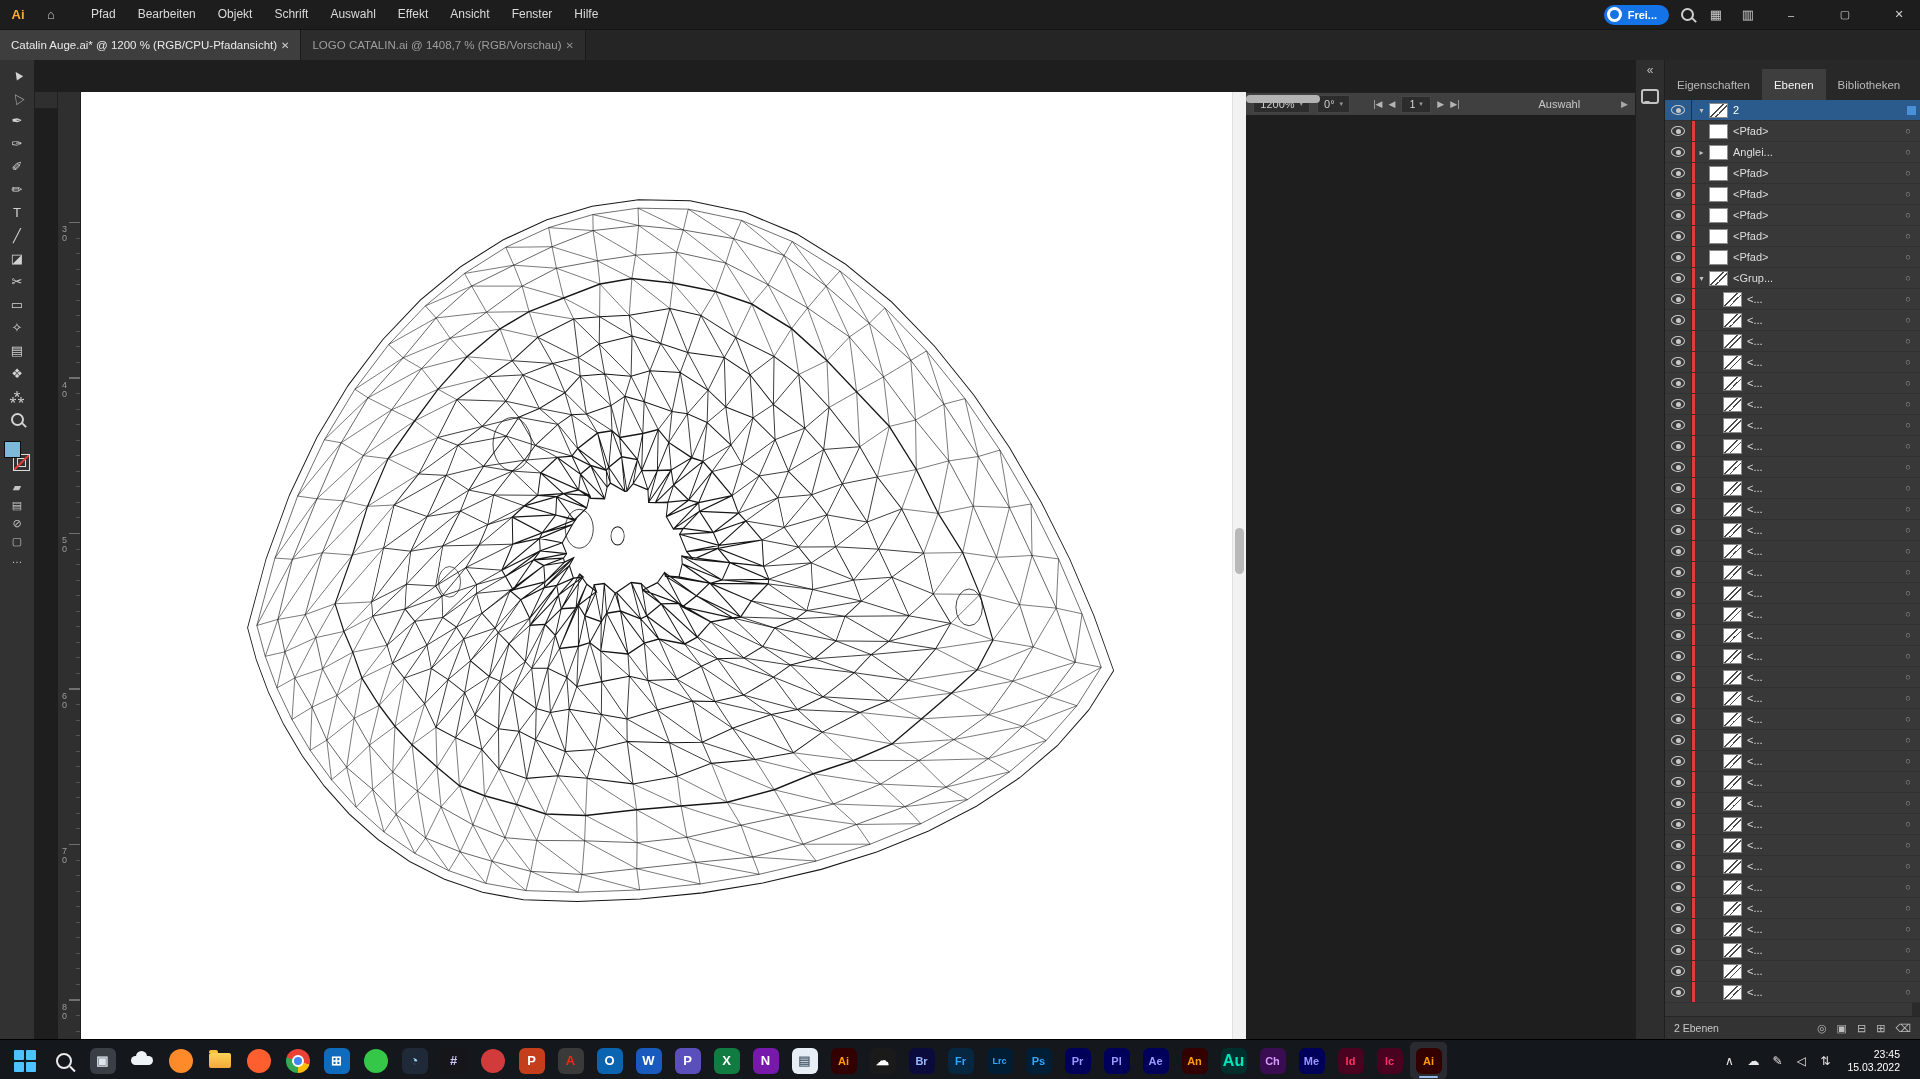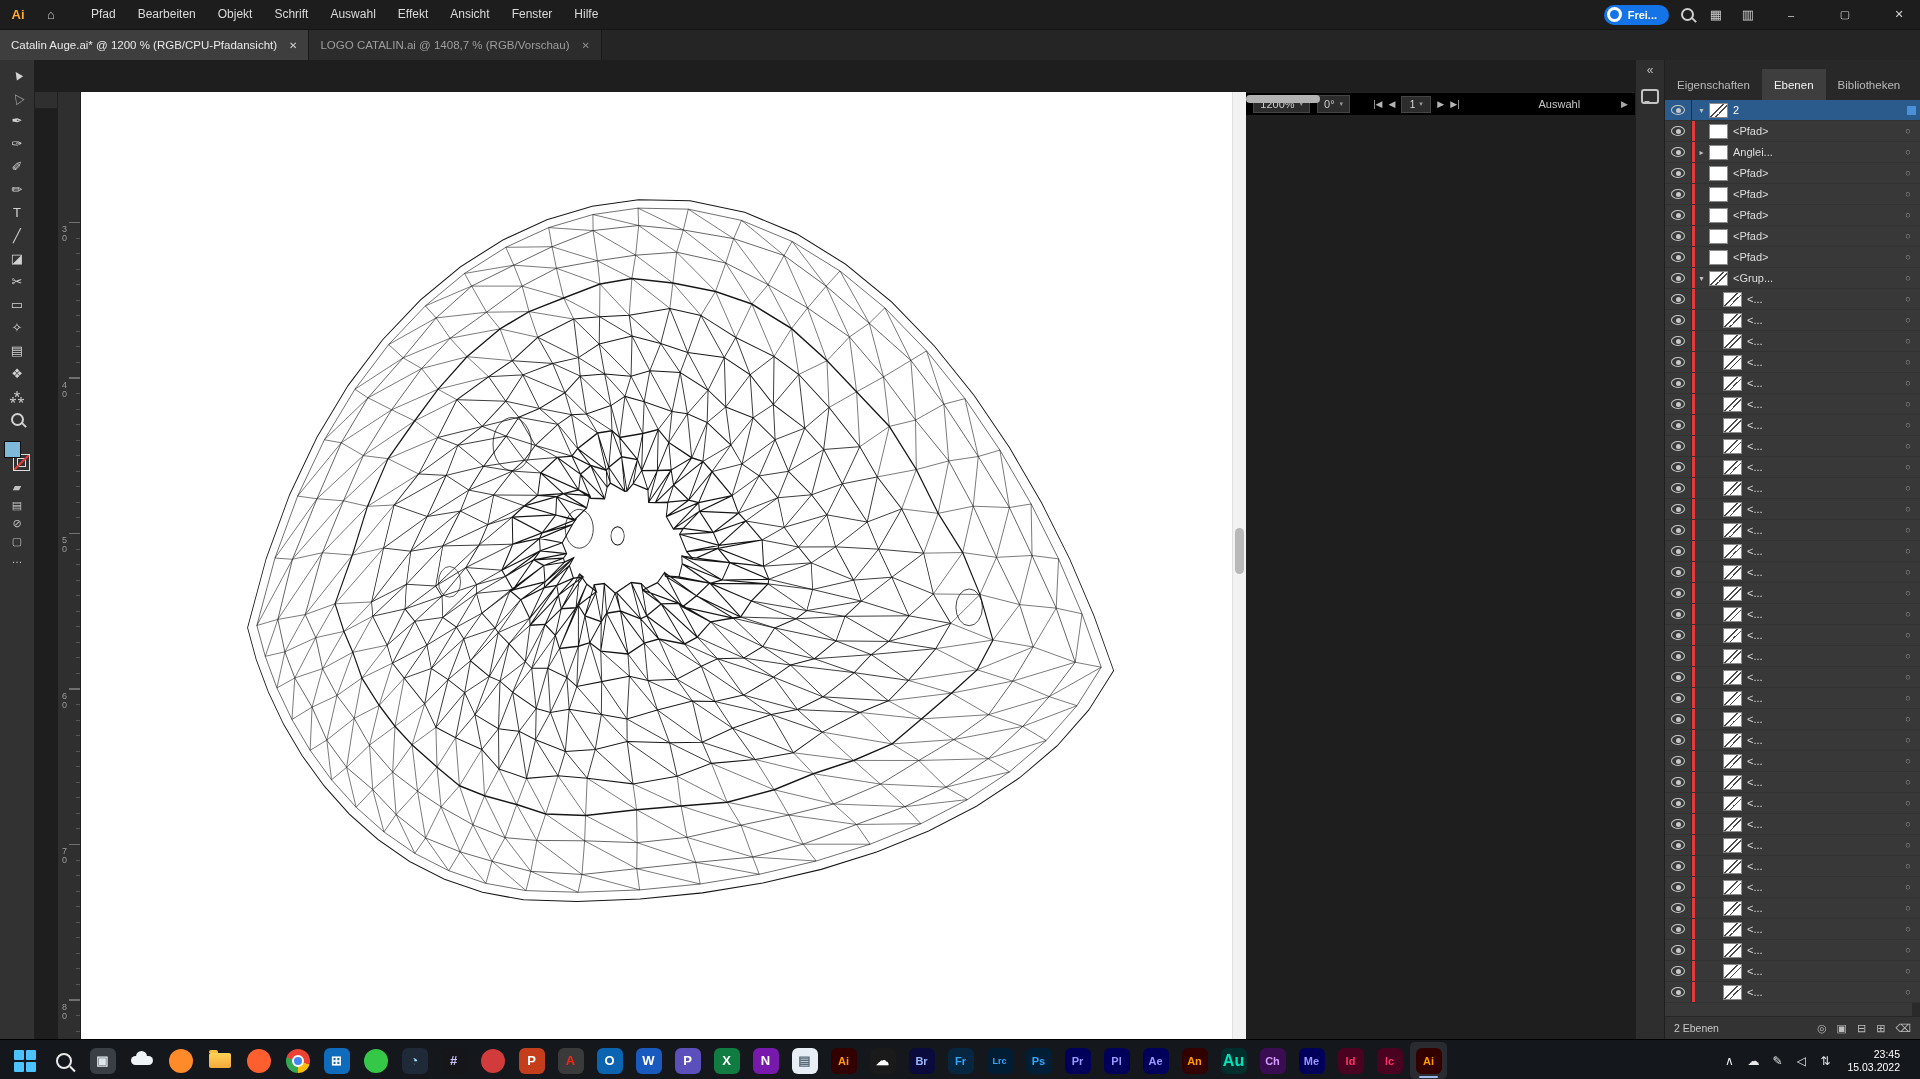--- a/index.html
+++ b/index.html
@@ -20,21 +20,21 @@
   .trial-avatar{width:15px;height:15px;border-radius:50%;background:#fff;position:relative;}
   .trial-avatar::after{content:'';position:absolute;inset:3px;border-radius:50%;background:#1473e6;}
   .mag{width:9px;height:9px;border:2px solid #cfcfcf;border-radius:50%;position:relative;display:inline-block;}
   .mag::after{content:'';position:absolute;width:6px;height:2px;background:#cfcfcf;
               transform:rotate(45deg);right:-5px;bottom:-2px;}
   .mb-ico{color:#c9c9c9;font-size:13px;width:20px;text-align:center;}
   .wc{width:42px;height:29px;display:flex;align-items:center;justify-content:center;color:#d2d2d2;font-size:11px;}
 
   
   #tabbar{display:flex;height:30px;background:#252525;align-items:stretch;}
-  .dtab{display:flex;align-items:center;gap:12px;padding:0 11px;font-size:11.5px;background:#2c2c2c;
+  .dtab{display:flex;align-items:center;gap:4px;padding:0 11px;font-size:11.5px;background:#2c2c2c;
         color:#9e9e9e;border-right:1px solid #191919;max-width:420px;white-space:nowrap;}
   .dtab.active{background:#3e3e3e;color:#e9e9e9;}
   .tab-close{font-size:10px;opacity:.85;}
 
   
   #workspace{display:flex;height:979px;}
 
   
   #toolbar{width:34px;background:#323232;border-right:1px solid #1f1f1f;display:flex;flex-direction:column;
            align-items:center;padding-top:3px;flex:none;}
@@ -69,21 +69,21 @@
     background-size:11px 100%,4px 100%;background-position:100% 130px,100% 130px;background-repeat:no-repeat;}
   .vlab{position:absolute;left:4px;font-size:9px;line-height:9px;color:#9b9b9b;white-space:pre-line;}
   #canvas{position:relative;flex:1;background:#ffffff;overflow:hidden;min-width:0;}
   #mesh-svg{position:absolute;inset:0;width:100%;height:100%;}
   #vscroll{position:absolute;top:0;right:0;bottom:0;width:13px;background:#f2f2f2;border-left:1px solid #e1e1e1;}
   .vthumb{position:absolute;left:2px;width:9px;border-radius:5px;background:#b9b9b9;top:46%;height:46px;}
   #hscroll{height:12px;flex:none;background:#f2f2f2;border-top:1px solid #e1e1e1;position:relative;}
   .hthumb{position:absolute;top:2px;height:8px;border-radius:4px;background:#b3b3b3;left:64%;width:74px;}
 
   
-  #statusbar{height:22px;flex:none;background:#000000;border-top:1px solid #232323;display:flex;
+  #statusbar{height:22px;flex:none;background:#404040;border-top:1px solid #232323;display:flex;
              align-items:center;gap:7px;padding:0 7px;font-size:11px;color:#cccccc;}
   .sb-box{display:flex;align-items:center;gap:5px;border:1px solid #454545;padding:0 6px;height:16px;background:#2c2c2c;}
   .sb-caret{font-size:7px;color:#999;}
   .sb-nav{display:flex;align-items:center;gap:6px;color:#b5b5b5;font-size:9px;margin-left:16px;}
   .sb-page{border:1px solid #454545;background:#2c2c2c;height:15px;min-width:28px;display:flex;
            align-items:center;justify-content:center;gap:4px;font-size:10px;color:#ddd;}
   .sb-tool{margin-left:72px;font-size:11px;color:#c8c8c8;}
   .sb-arrow{margin-left:34px;font-size:9px;color:#a8a8a8;}
 
   

